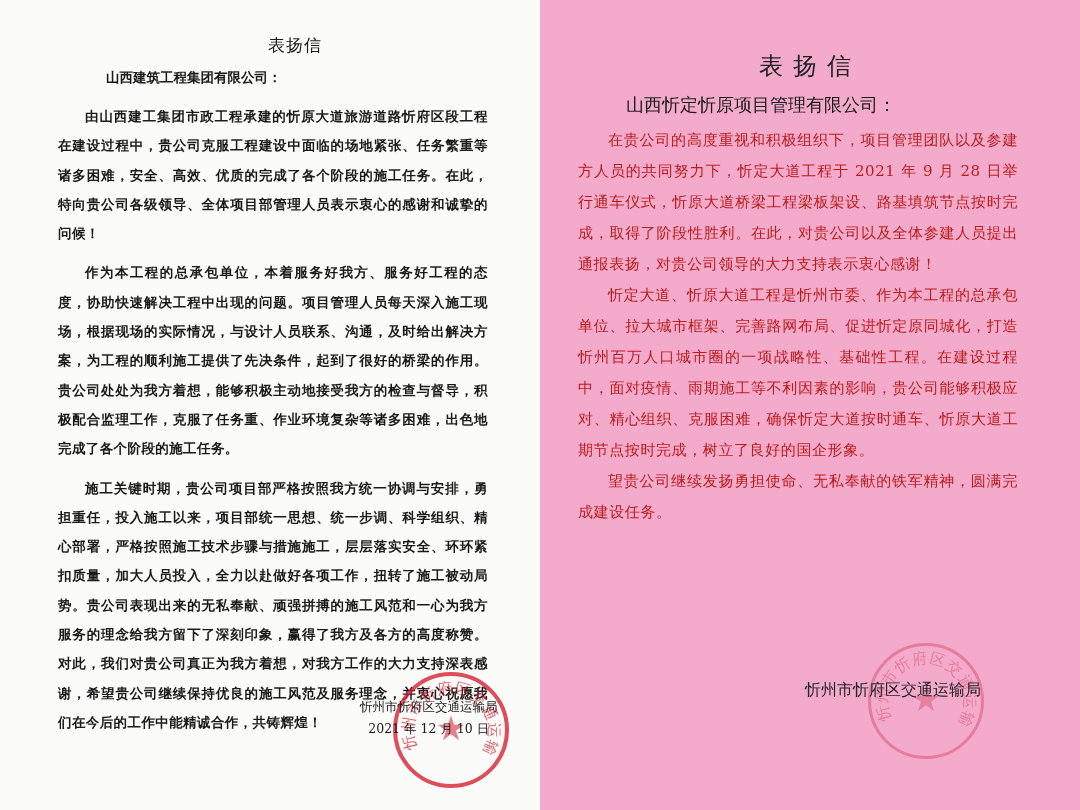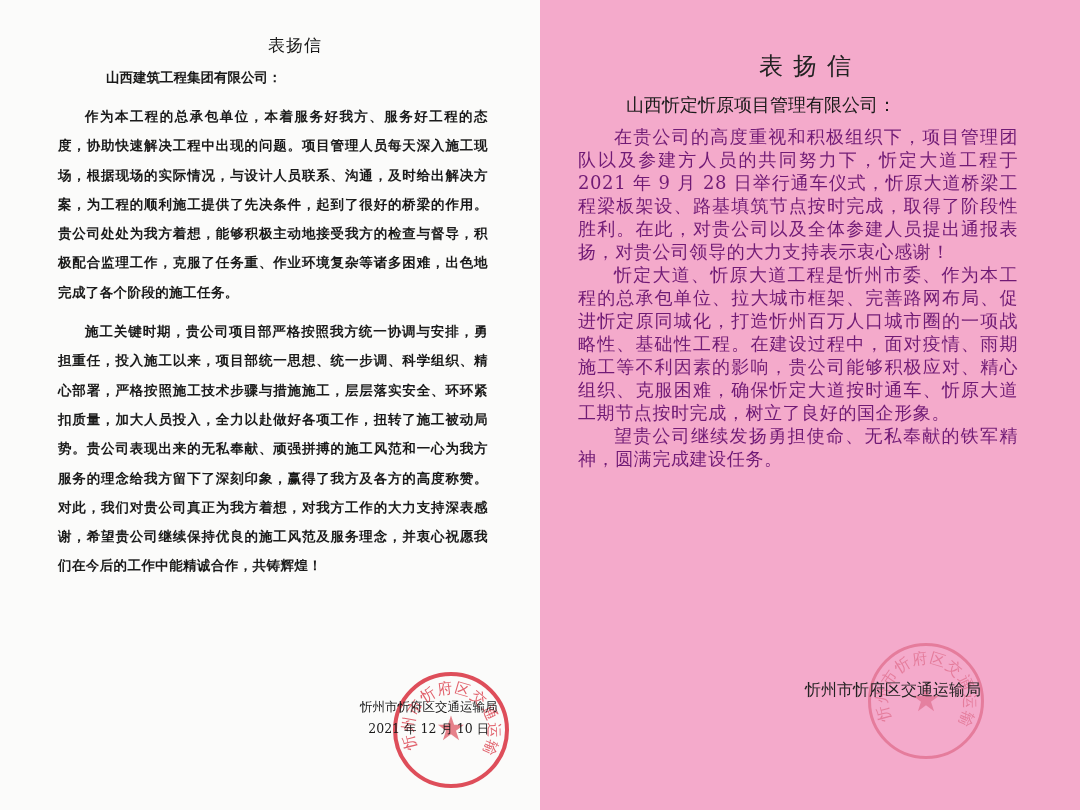--- a/index.html
+++ b/index.html
@@ -25,22 +25,22 @@
   #page-left .salutation { left: 58px; top: 69px; font-size: 13.5px; font-weight: bold; }
   #page-right .salutation { left: 578px; top: 93px; font-size: 18px; }
   #page-right .salutation { left: 38px; }
 
   .body-text { position: absolute; }
   #page-left .body-text {
     left: 58px; top: 102px; width: 430px; font-size: 13.5px; line-height: 29.3px;
     font-weight: bold; letter-spacing: 0.4px;
   }
   #page-right .body-text {
-    left: 38px; top: 125px; width: 440px; font-size: 18px; line-height: 23px;
-    letter-spacing: 0.6px; color: #701a75;
+    left: 38px; top: 125px; width: 440px; font-size: 15px; line-height: 31px;
+    letter-spacing: 0.6px; color: #b91c1c;
   }
   .para { margin: 0; text-indent: 2em; text-align: justify; }
   #page-left .para + .para { margin-top: 10px; }
 
   .signature { position: absolute; text-align: center; white-space: nowrap; }
   #page-left .signature { left: 360px; top: 696px; font-size: 12.5px; line-height: 22px; }
   #page-right .signature { left: 265px; top: 673px; font-size: 16px; line-height: 33px; color: #222; }
 
   .stamp {
     position: absolute; border-radius: 50%;
@@ -64,20 +64,21 @@
   #stamp-left .stamp-star { color: rgba(214, 30, 45, 0.55); }
   #stamp-right .stamp-star { color: rgba(200, 40, 70, 0.32); }
 </style>
 </head>
 <body>
 
 <div class="page" id="page-left">
   <div class="title">表扬信</div>
   <div class="salutation">山西建筑工程集团有限公司：</div>
   <div class="body-text">
+    <p class="para">由山西建工集团市政工程承建的忻原大道旅游道路忻府区段工程在建设过程中，贵公司克服工程建设中面临的场地紧张、任务繁重等诸多困难，安全、高效、优质的完成了各个阶段的施工任务。在此，特向贵公司各级领导、全体项目部管理人员表示衷心的感谢和诚挚的问候！</p>
     <p class="para">作为本工程的总承包单位，本着服务好我方、服务好工程的态度，协助快速解决工程中出现的问题。项目管理人员每天深入施工现场，根据现场的实际情况，与设计人员联系、沟通，及时给出解决方案，为工程的顺利施工提供了先决条件，起到了很好的桥梁的作用。贵公司处处为我方着想，能够积极主动地接受我方的检查与督导，积极配合监理工作，克服了任务重、作业环境复杂等诸多困难，出色地完成了各个阶段的施工任务。</p>
     <p class="para">施工关键时期，贵公司项目部严格按照我方统一协调与安排，勇担重任，投入施工以来，项目部统一思想、统一步调、科学组织、精心部署，严格按照施工技术步骤与措施施工，层层落实安全、环环紧扣质量，加大人员投入，全力以赴做好各项工作，扭转了施工被动局势。贵公司表现出来的无私奉献、顽强拼搏的施工风范和一心为我方服务的理念给我方留下了深刻印象，赢得了我方及各方的高度称赞。对此，我们对贵公司真正为我方着想，对我方工作的大力支持深表感谢，希望贵公司继续保持优良的施工风范及服务理念，并衷心祝愿我们在今后的工作中能精诚合作，共铸辉煌！</p>
   </div>
   <div class="stamp" id="stamp-left">
     <svg class="stamp-text" viewBox="0 0 108 108">
       <defs>
           <path id="arcL" d="M 20 72 A 38 38 0 1 1 88 72"></path>
         </defs>
       <text font-size="15" fill="rgba(214,30,45,0.7)" font-family="DejaVu Sans, sans-serif" letter-spacing="1">
         <textPath href="#arcL">忻州市忻府区交通运输局</textPath>

